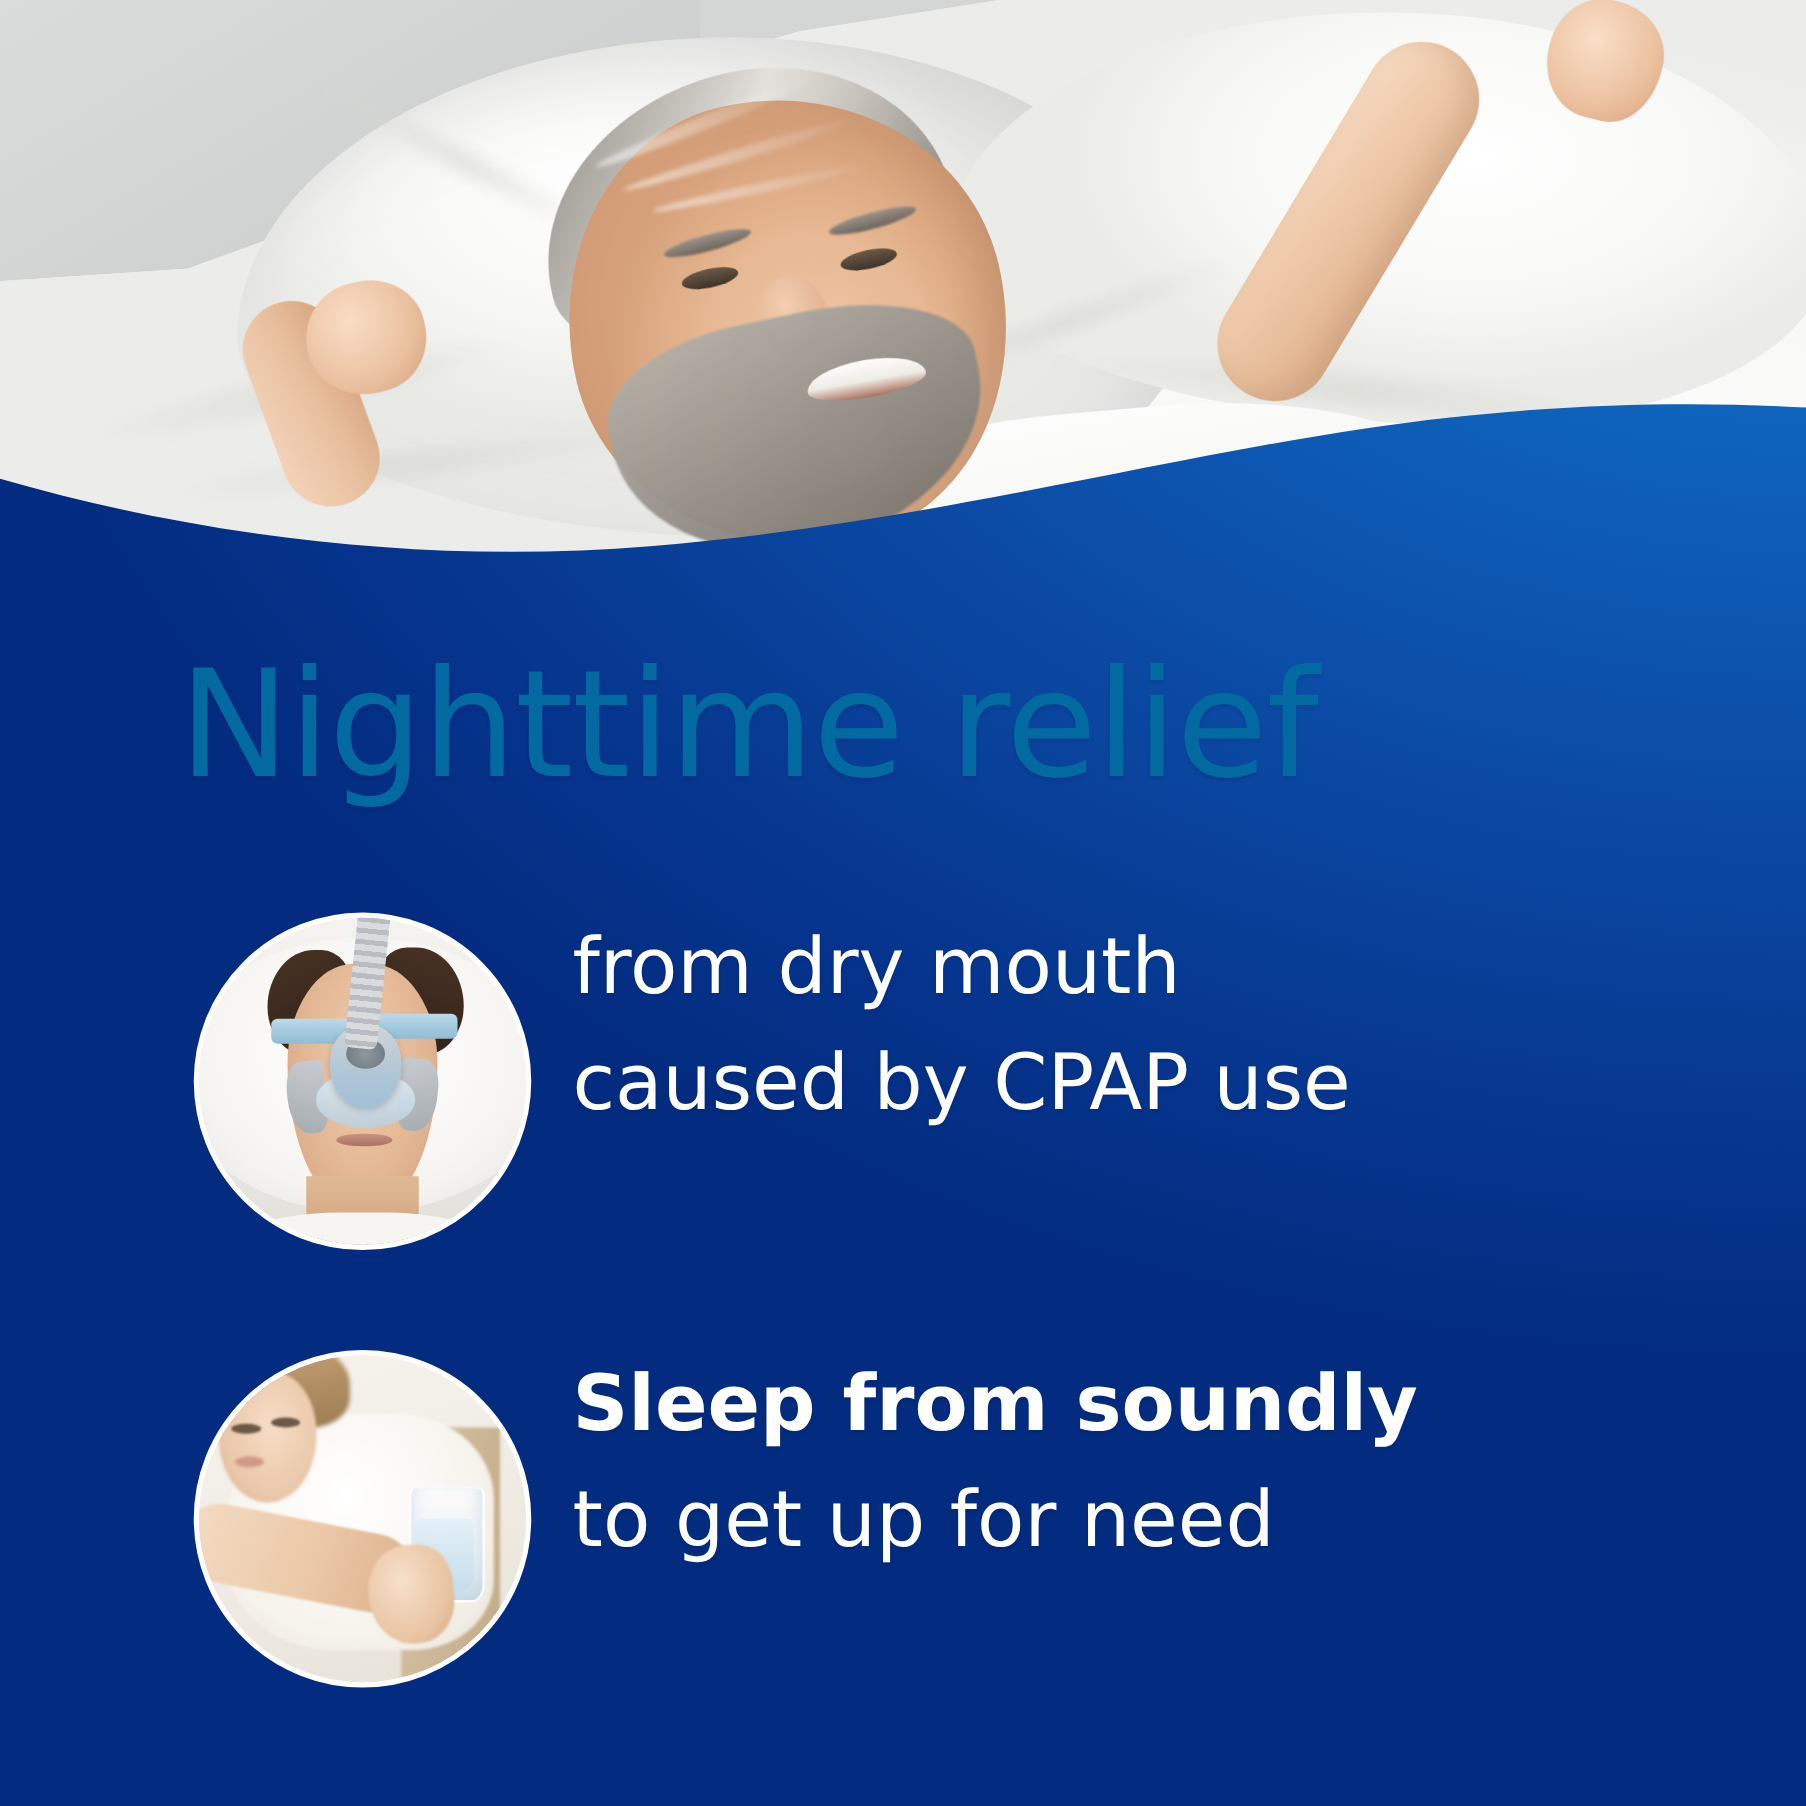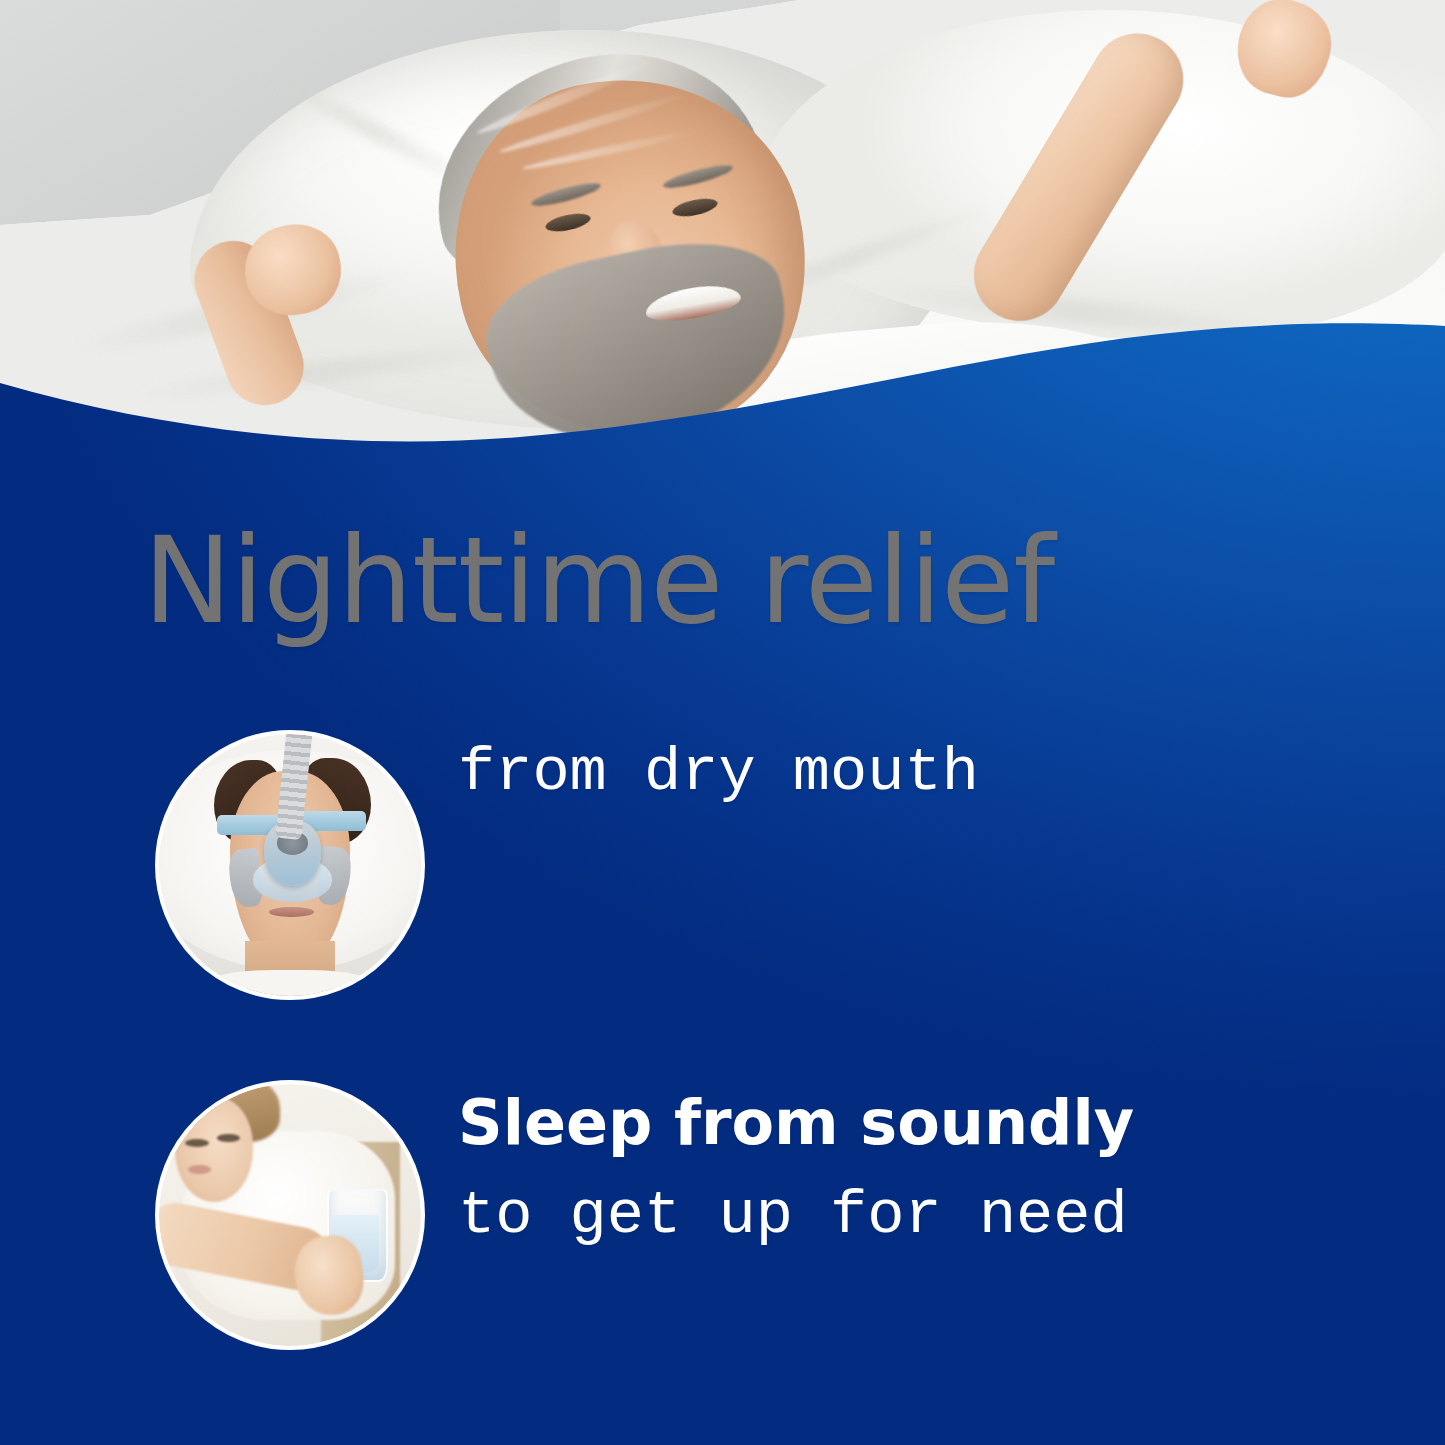--- a/index.html
+++ b/index.html
@@ -150,21 +150,21 @@
     background:
       radial-gradient(ellipse 1500px 1100px at 100% 0%, #1078CE 0%, #0E62BC 32%, #0B49A3 60%, #05328A 88%, #032C80 100%);
     clip-path:path("M0,383 C170,432 350,451 520,437 C760,417 960,356 1160,334 C1280,321 1370,322 1445,326 L1445,1445 L0,1445 Z");
   }
 
   
   .headline{
     position:absolute;left:143px;top:518px;
     font-size:119px;line-height:1.06;
     font-weight:400;
-    color:#737373;
+    color:#0369a1;
     letter-spacing:-1px;
     white-space:nowrap;
     text-shadow:0 2px 3px rgba(0,20,60,.12);
   }
 
   
   .benefit{position:absolute;left:0;width:1445px;}
   .benefit.b1{top:730px;}
   .benefit.b2{top:1080px;}
 
@@ -243,21 +243,21 @@
   
   .copy{
     position:absolute;left:458px;top:-4px;
     color:#ffffff;
     font-size:62px;
     line-height:1.5;
     white-space:nowrap;
     text-shadow:0 2px 3px rgba(0,20,60,.14);
   }
   .copy .lead{font-weight:700;display:block;}
-  .copy .ln{font-weight:400;display:block;font-family:Liberation Mono, monospace;}
+  .copy .ln{font-weight:400;display:block;}
 </style>
 </head>
 <body>
 
 <div id="ad">
 
   <div class="photo">
     <div class="wall"></div>
     <div class="bedding-mask">
       <div class="bedding"></div>
@@ -312,20 +312,21 @@
         <div class="cp-sideR"></div>
         <div class="cp-cushion"></div>
         <div class="cp-mask"></div>
         <div class="cp-maskring"></div>
         <div class="cp-hose"></div>
         <div class="cp-lip"></div>
       </div>
     </div>
     <div class="copy">
       <span class="ln">from dry mouth</span>
+      <span class="ln">caused by CPAP use</span>
     </div>
   </div>
 
   <div class="benefit b2">
     <div class="thumb">
       <div class="thumb-inner">
         <div class="wg-bg"></div>
         <div class="wg-table"></div>
         <div class="wg-sheet"></div>
         <div class="wg-hair"></div>

